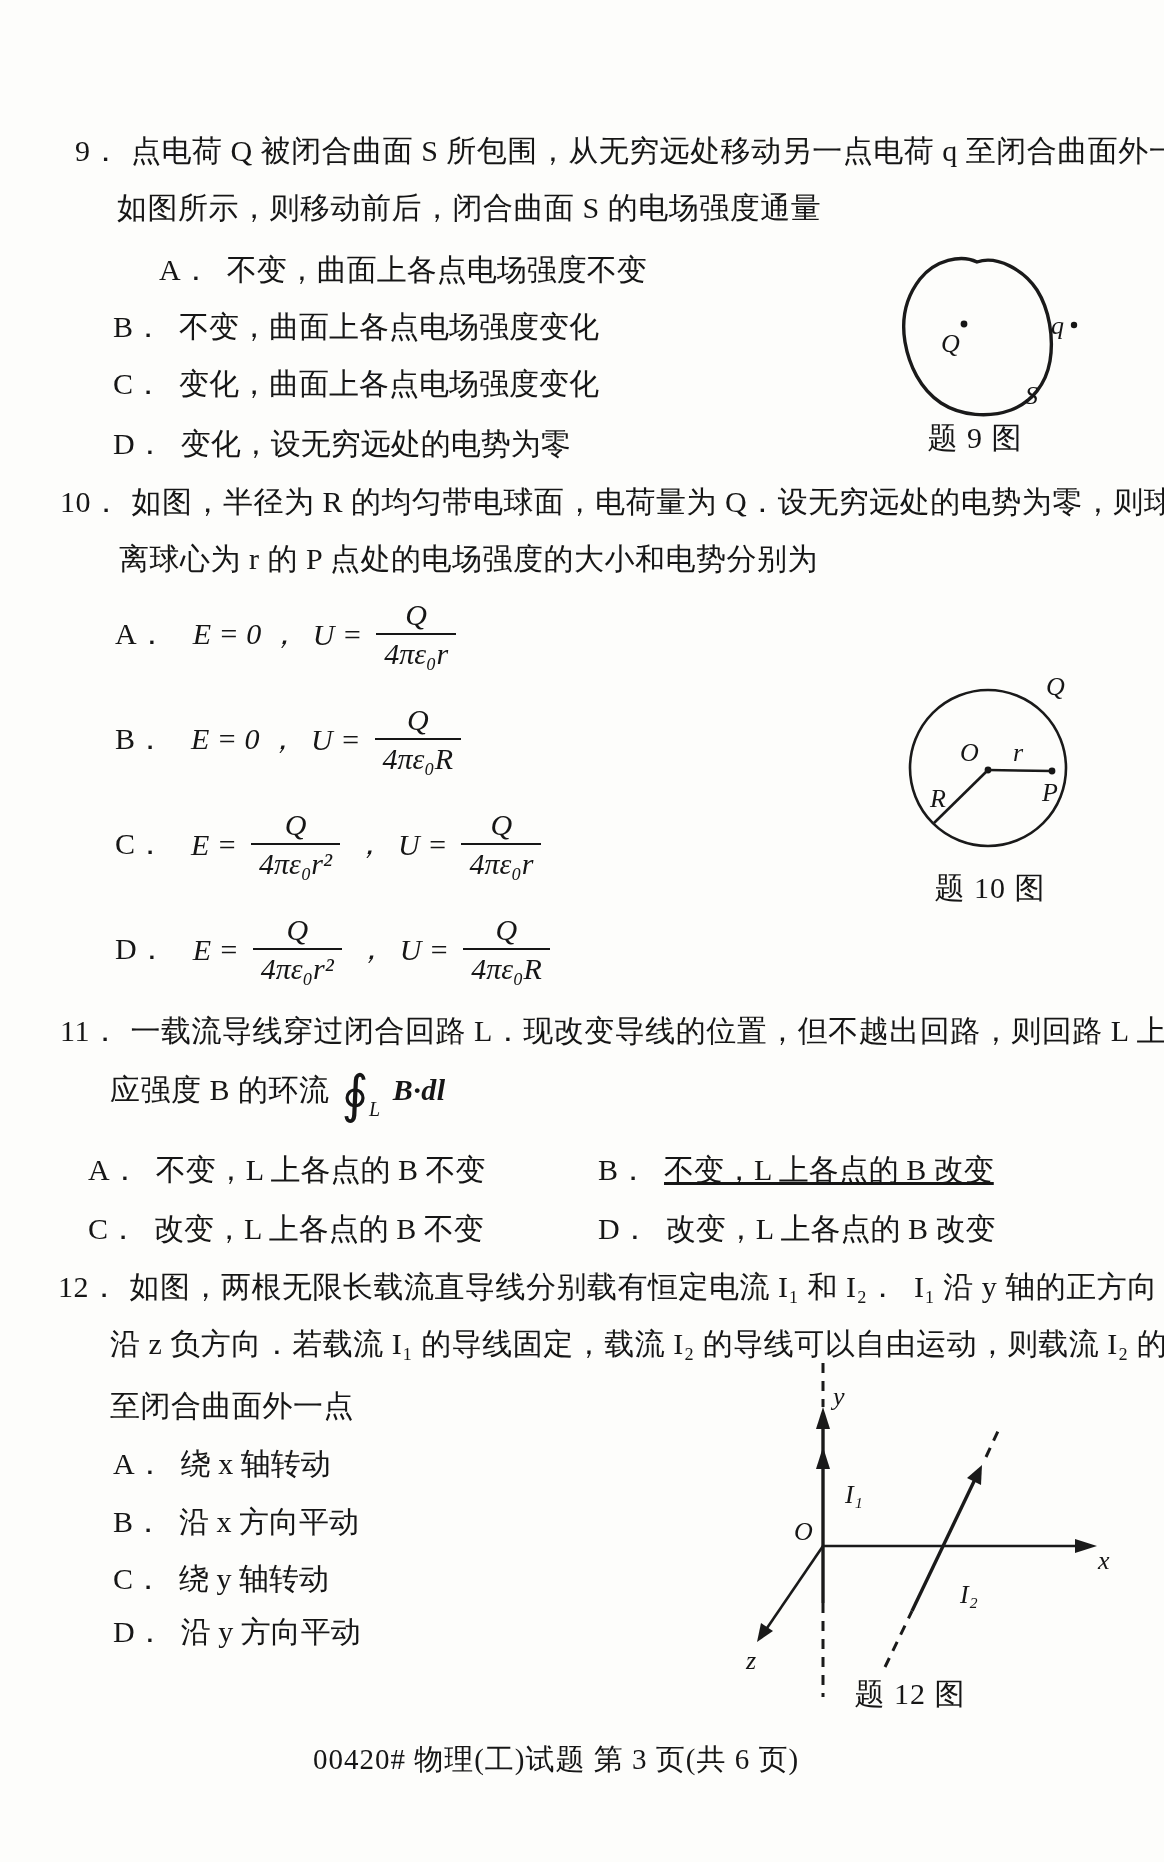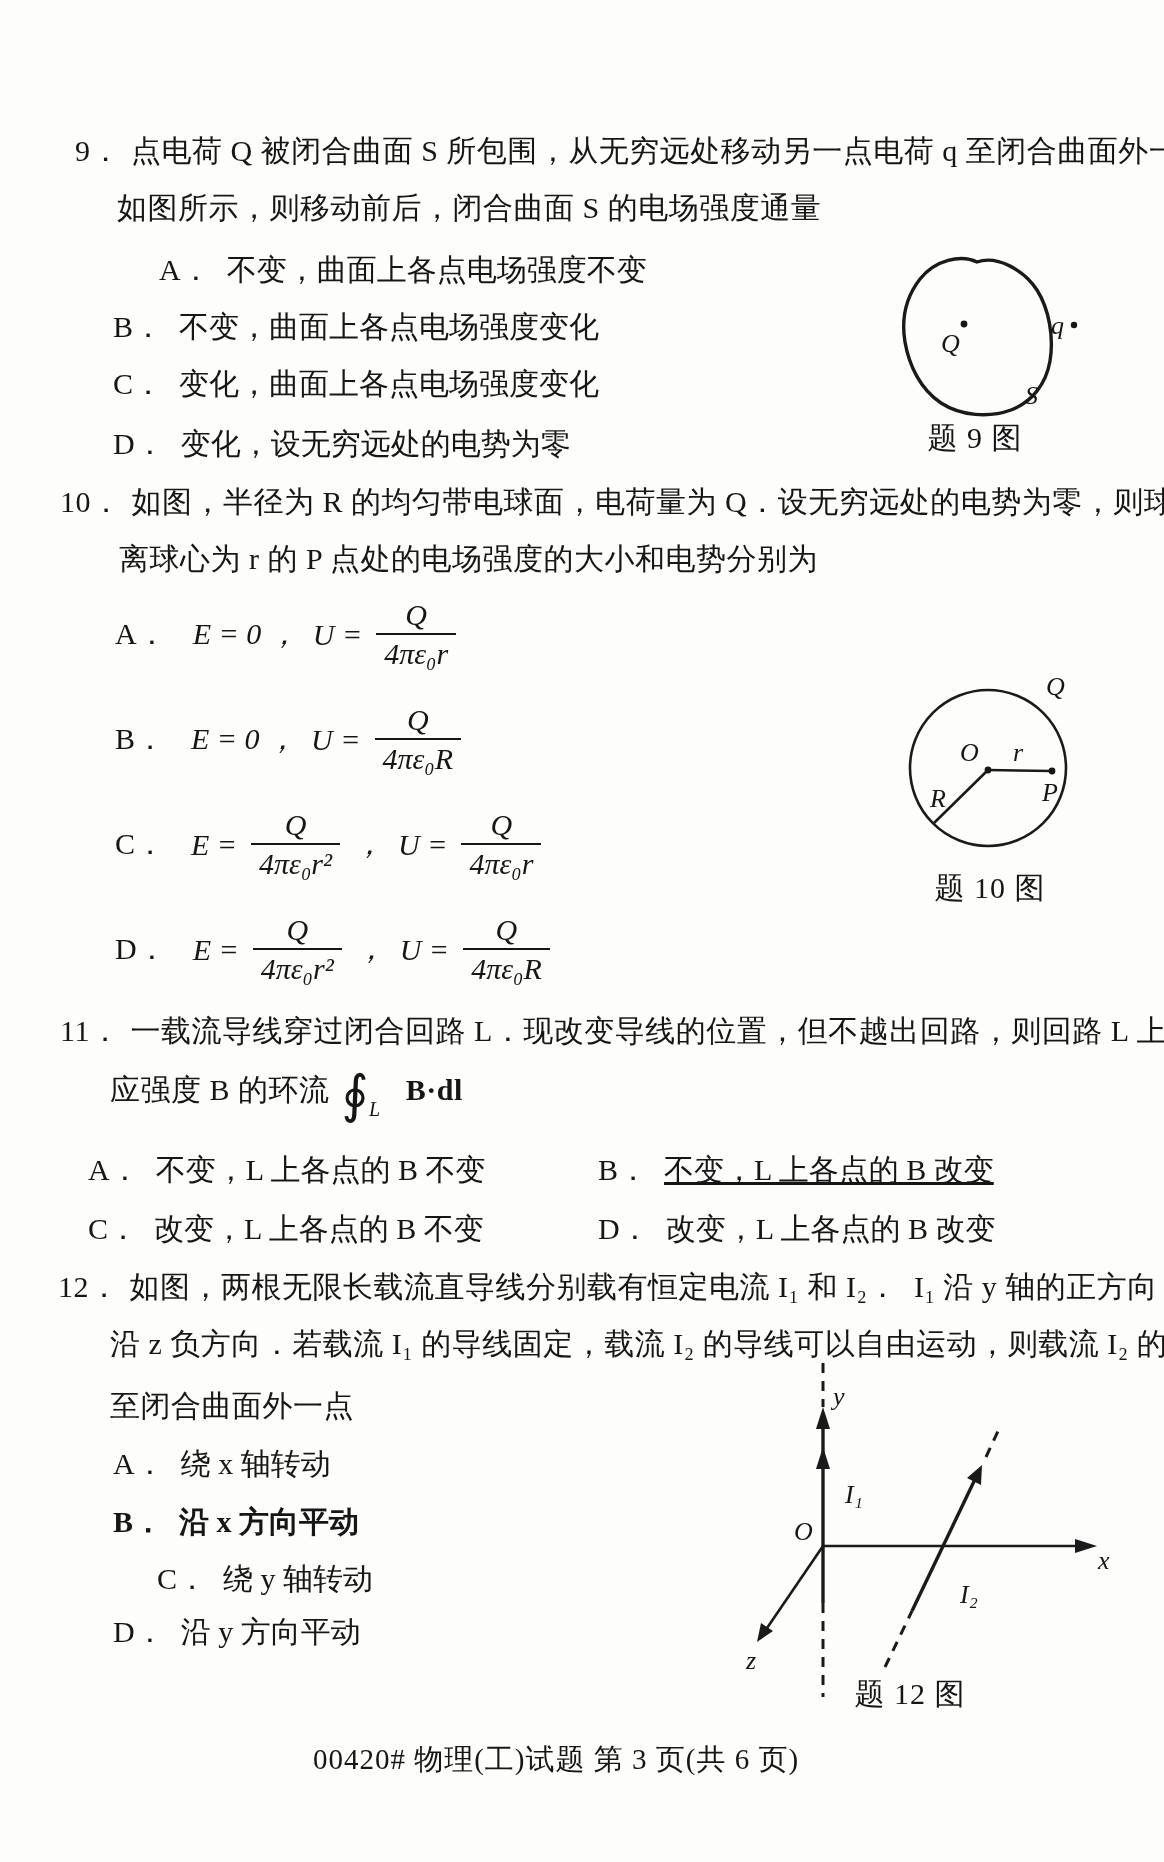--- a/index.html
+++ b/index.html
@@ -15,21 +15,21 @@
   .olabel{display:inline-block;margin-right:16px;}
   
   .frow{position:absolute;display:flex;align-items:center;}
   .frow .olabel{margin-right:26px;}
   .math{font-style:italic;margin-right:14px;}
   .frac{display:inline-flex;flex-direction:column;align-items:center;font-style:italic;margin-right:14px;}
   .frac .fnum{display:block;padding:0 10px;line-height:1.15;}
   .frac .fden{display:block;border-top:2.5px solid #161616;padding:1px 8px 0 8px;line-height:1.2;}
   .oint{font-size:52px;font-style:normal;font-family:"DejaVu Sans","DejaVu Serif",serif;vertical-align:-12px;margin:0 0 0 12px;}
   .ointsub{font-style:italic;font-size:20px;vertical-align:-16px;margin-right:6px;}
-  .bvec{font-weight:bold;margin-left:19px;}
+  .bvec{font-style:italic;font-weight:bold;margin-left:6px;}
   .caption{position:absolute;text-align:center;letter-spacing:1px;}
   .footer{position:absolute;left:0;width:1112px;text-align:center;top:1740px;font-size:29px;letter-spacing:1px;}
   svg{position:absolute;overflow:visible;}
   svg text{font-family:"Liberation Serif","DejaVu Serif",serif;font-size:26px;font-style:italic;fill:#161616;}
   .stroke{fill:none;stroke:#1a1a1a;stroke-width:2.6;}
   .thick{fill:none;stroke:#1a1a1a;stroke-width:3.4;}
   .dash{fill:none;stroke:#1a1a1a;stroke-width:3;stroke-dasharray:10 8;}
   .ah{fill:#1a1a1a;stroke:none;}
   .dot{fill:#161616;stroke:none;}
 </style>
@@ -124,22 +124,22 @@
 <div class="optrow" style="left:88px;top:1150px;"><span class="olabel">A．</span><span>不变，L 上各点的 B 不变</span></div>
 <div class="optrow" style="left:598px;top:1150px;text-decoration:underline;"><span class="olabel">B．</span><span>不变，L 上各点的 B 改变</span></div>
 <div class="optrow" style="left:88px;top:1209px;"><span class="olabel">C．</span><span>改变，L 上各点的 B 不变</span></div>
 <div class="optrow" style="left:598px;top:1209px;"><span class="olabel">D．</span><span>改变，L 上各点的 B 改变</span></div>
 
 <div class="abs" style="left:58px;top:1268px;"><span class="qnum">12．</span><span>如图，两根无限长载流直导线分别载有恒定电流 I₁ 和 I₂．  I₁ 沿 y 轴的正方向，I₂</span></div>
 <div class="abs" style="left:110px;top:1325px;">沿 z 负方向．若载流 I₁ 的导线固定，载流 I₂ 的导线可以自由运动，则载流 I₂ 的导线</div>
 <div class="abs" style="left:110px;top:1387px;">至闭合曲面外一点</div>
 
 <div class="optrow" style="left:113px;top:1444px;"><span class="olabel">A．</span><span>绕 x 轴转动</span></div>
-<div class="optrow" style="left:113px;top:1502px;font-weight:bold;"><span class="olabel">B．</span><span>沿 x 方向平动</span></div>
-<div class="optrow" style="left:113px;top:1559px;margin-left:44px;"><span class="olabel">C．</span><span>绕 y 轴转动</span></div>
+<div class="optrow" style="left:113px;top:1502px;"><span class="olabel">B．</span><span>沿 x 方向平动</span></div>
+<div class="optrow" style="left:113px;top:1559px;"><span class="olabel">C．</span><span>绕 y 轴转动</span></div>
 <div class="optrow" style="left:113px;top:1612px;"><span class="olabel">D．</span><span>沿 y 方向平动</span></div>
 
 <svg style="left:600px;top:1355px;" width="520" height="350" viewBox="0 0 520 350">
 
   <line class="dash" x1="223" y1="8" x2="223" y2="52"></line>
   <path class="ah" d="M 223 52 L 216 74 L 230 74 Z"></path>
   <line class="thick" x1="223" y1="68" x2="223" y2="191"></line>
   <path class="ah" d="M 223 92 L 216 114 L 230 114 Z"></path>
   <text x="233" y="50">y</text>
   <text x="245" y="148">I₁</text>

